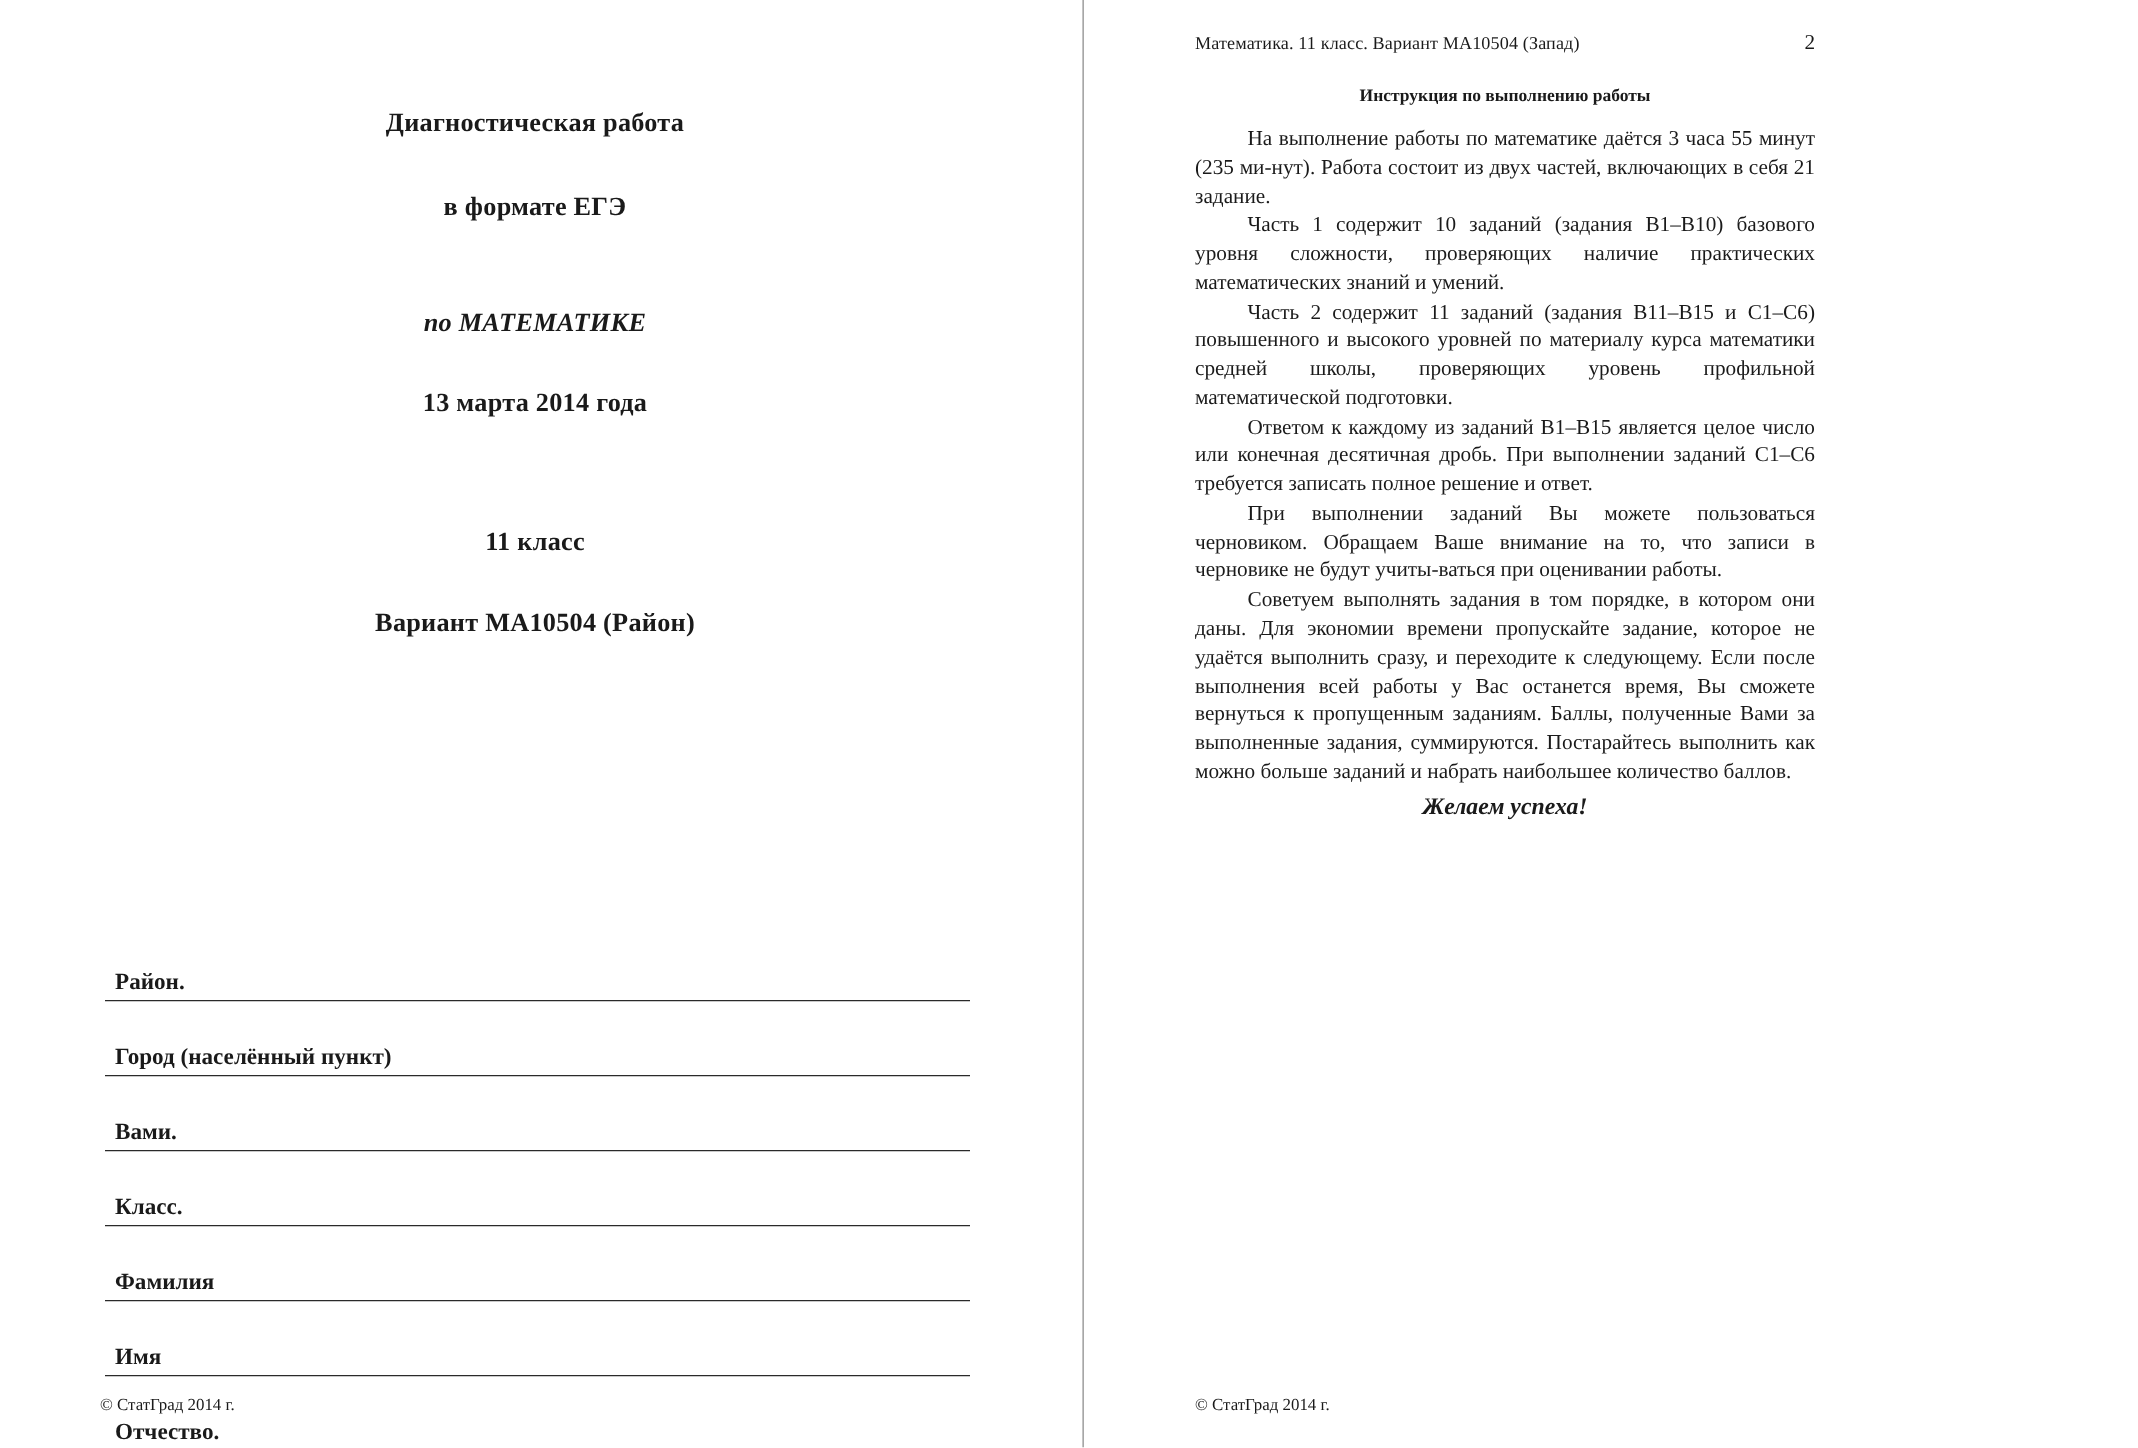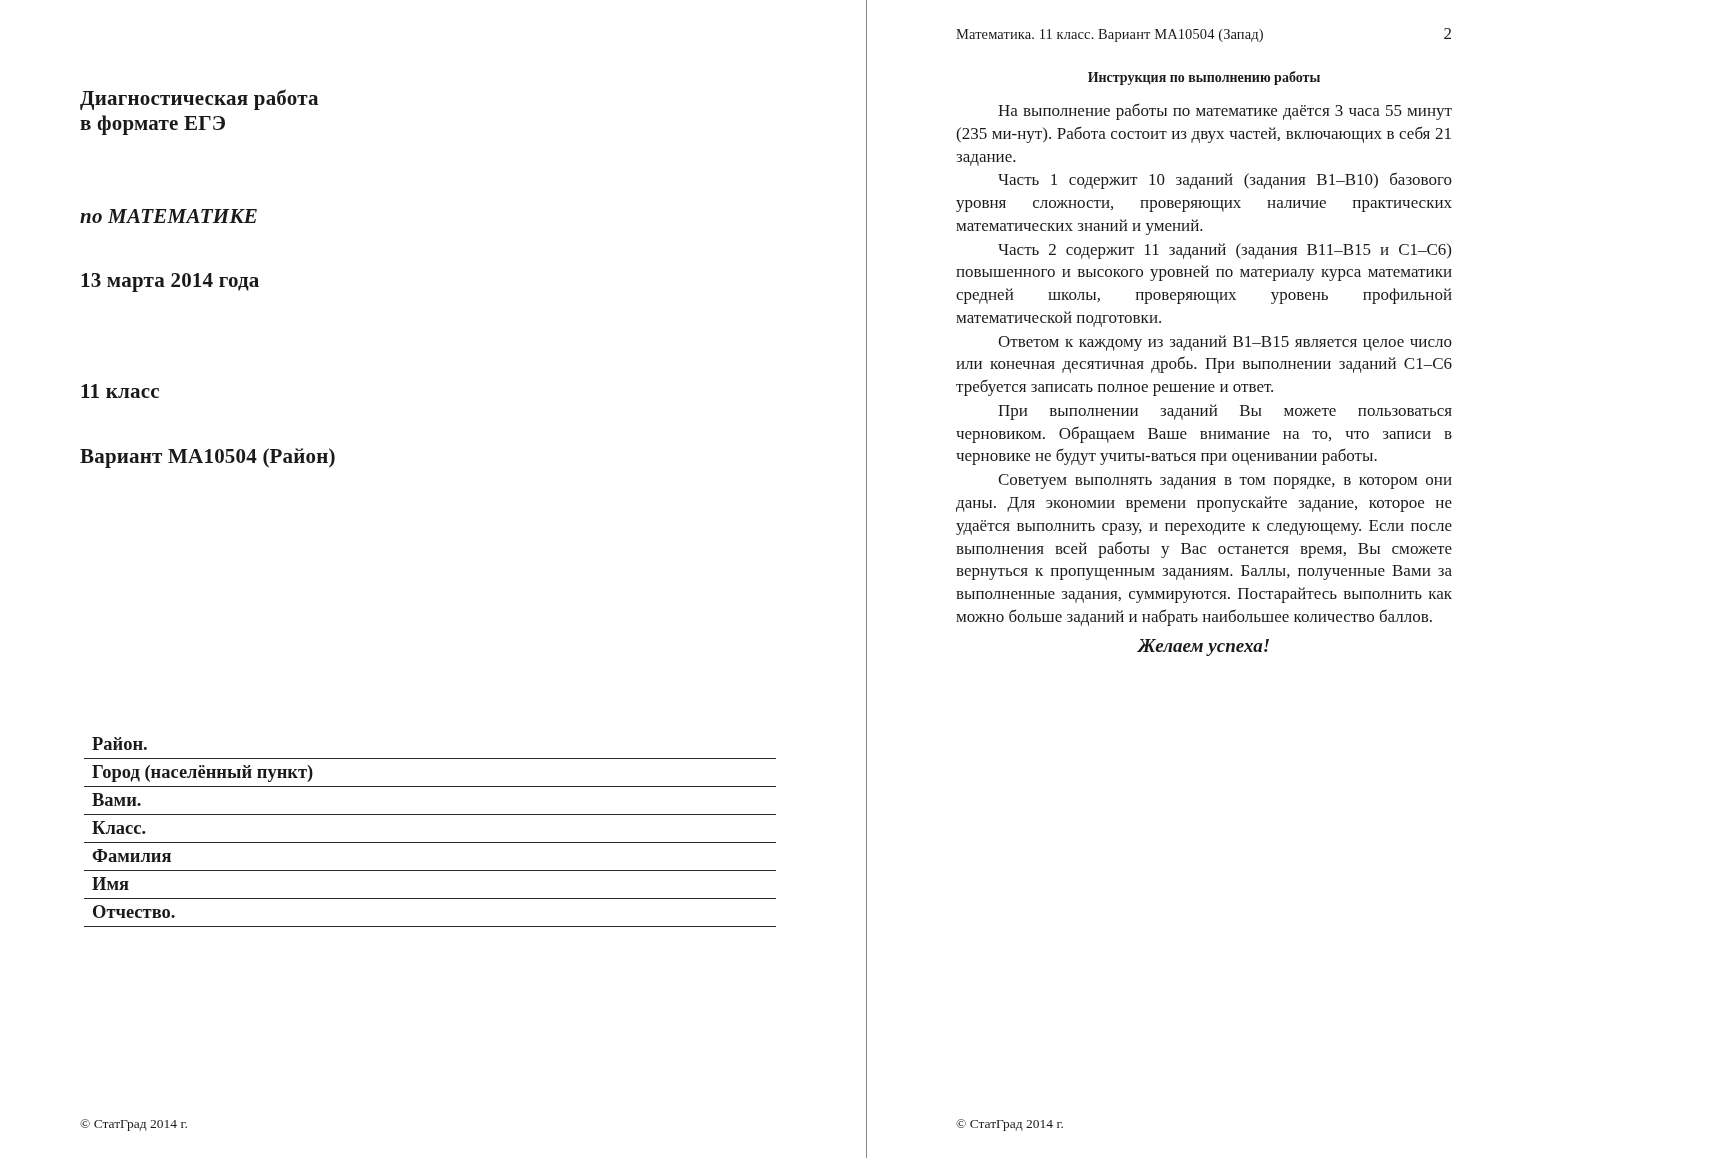--- a/index.html
+++ b/index.html
@@ -37,43 +37,45 @@
     position: absolute;
     left: 866px;
     top: 0;
     width: 1px;
     height: 1158px;
     background: #8a8a8a;
   }
 
   
   .title-block {
+    text-align: center;
     padding-top: 86px;
   }
   .title-line {
     font-weight: bold;
     font-size: 21px;
     line-height: 1.2;
     letter-spacing: 0.2px;
   }
-  .t-gap-1 { }
+  .t-gap-1 { margin-top: 42px; }
   .t-gap-2 { margin-top: 68px; font-style: italic; }
   .t-gap-3 { margin-top: 38px; }
   .t-gap-4 { margin-top: 86px; }
   .t-gap-5 { margin-top: 40px; }
 
   .fields {
     margin-top: 262px;
     padding-left: 4px;
   }
   .field-row {
     position: relative;
     height: 27px;
     border-bottom: 1.4px solid #2a2a2a;
     margin-bottom: 0px;
+    margin-top: 32px;
   }
   .field-label {
     position: absolute;
     left: 8px;
     bottom: 3px;
     font-weight: bold;
     font-size: 18.5px;
     white-space: nowrap;
   }
 

